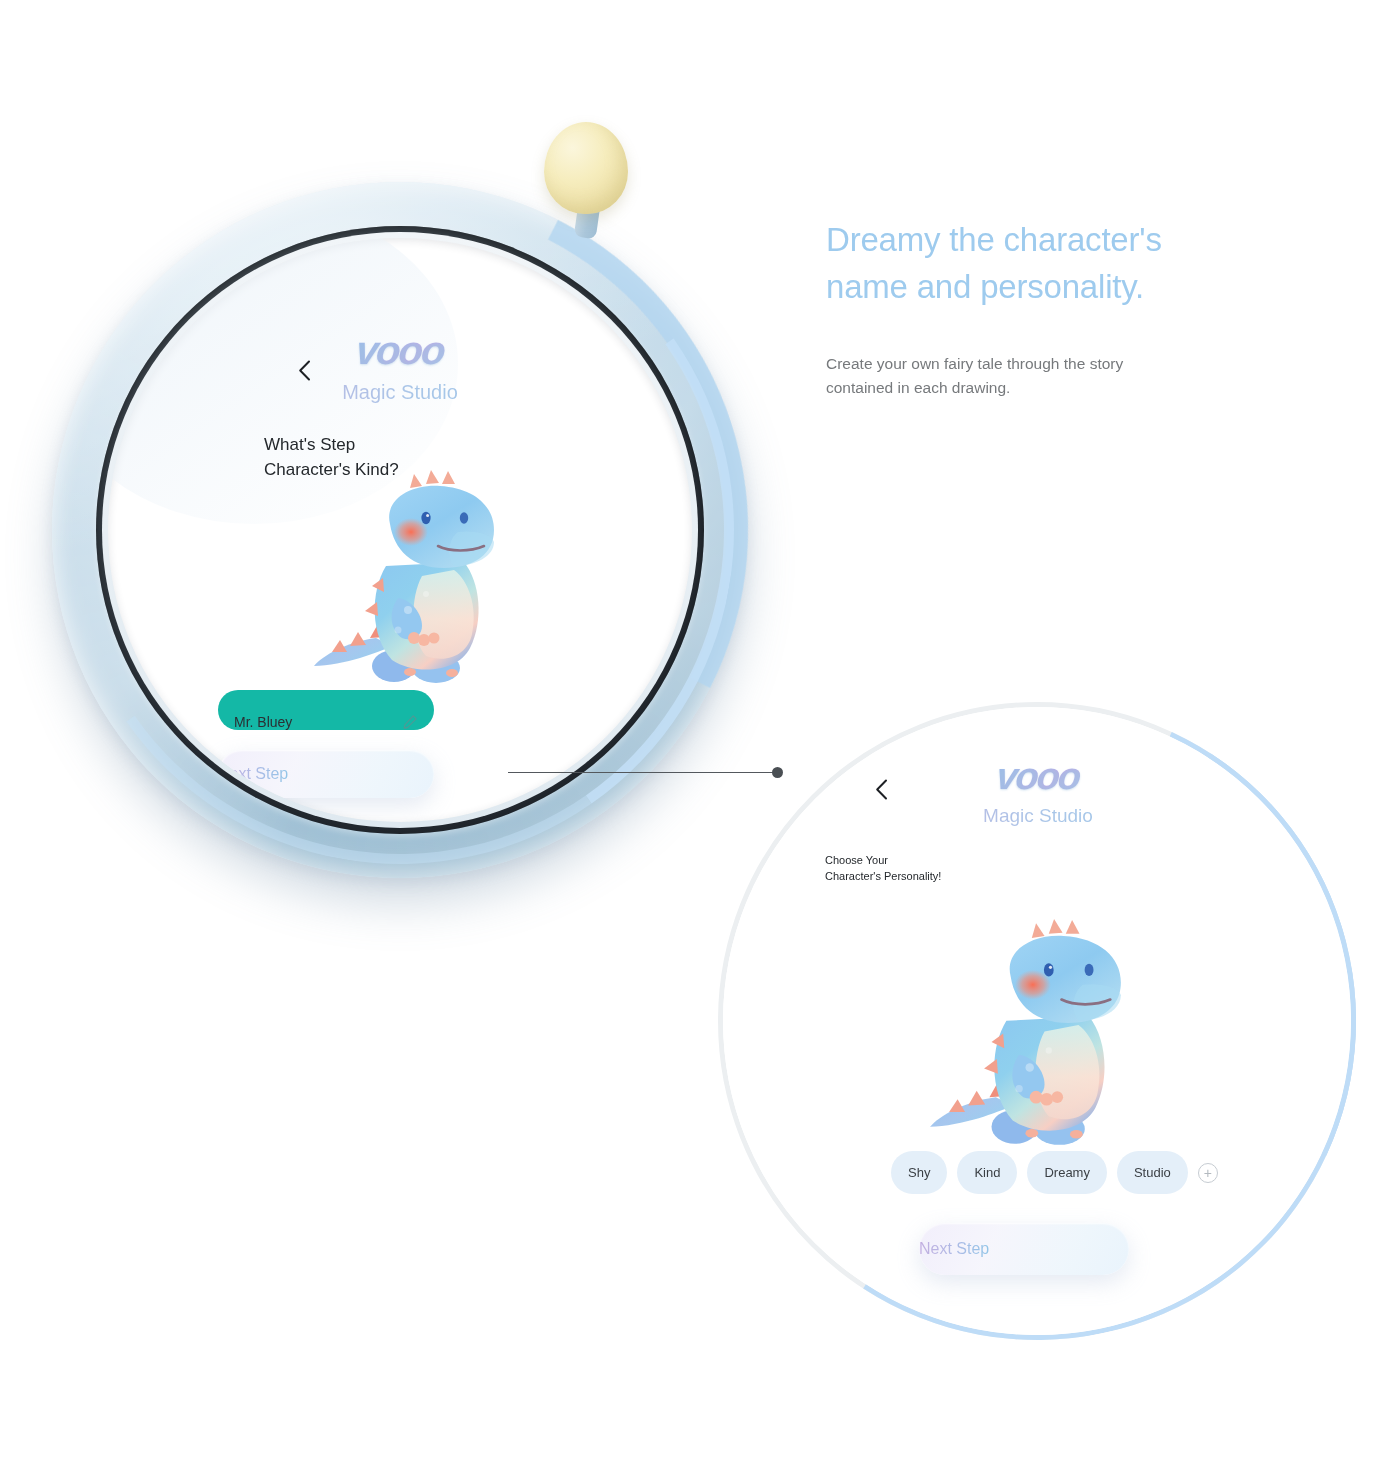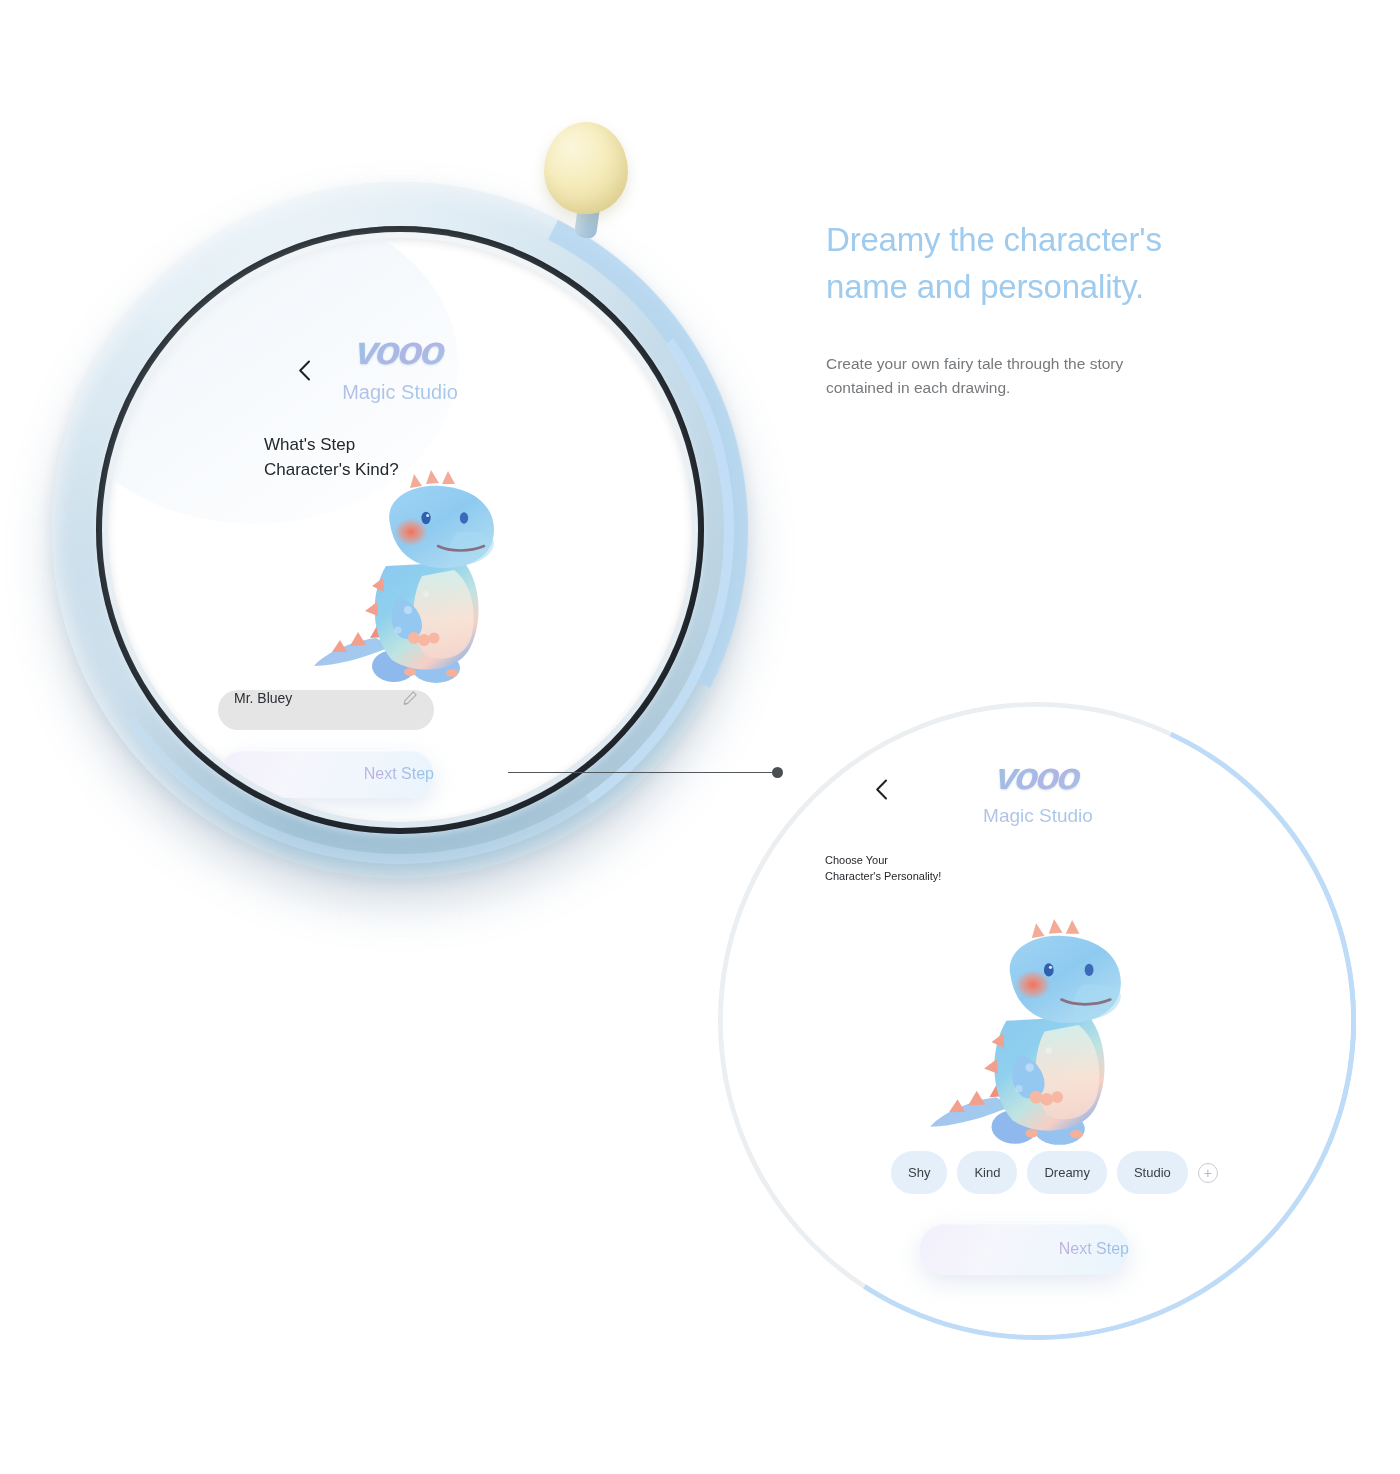--- a/index.html
+++ b/index.html
@@ -144,31 +144,31 @@
   }
   .prompt span { display: block; }
 
   
   .dino { position: absolute; }
   .dino-svg { display: block; width: 100%; height: 100%; }
 
   
   .name-input {
     position: absolute;
-    display: flex; align-items: flex-start; justify-content: space-between;
-    background: #e5e5e5;
+    display: flex; align-items: flex-end; justify-content: space-between;
+    background: #14b8a6;
     border-radius: 30px;
   }
   .name-value { color: #2b2f33; }
   .edit-icon { opacity: .55; display: flex; }
 
   
   .next-btn {
     position: absolute;
-    display: flex; align-items: center; justify-content: flex-end;
+    display: flex; align-items: center; justify-content: flex-start;
     border-radius: 999px;
     background: linear-gradient(115deg, rgba(241,238,251,0.95) 0%, rgba(245,245,252,0.92) 35%, rgba(238,246,252,0.95) 70%, rgba(232,243,252,0.95) 100%);
     box-shadow: 0 8px 22px rgba(170,185,215,0.30), inset 0 1px 2px rgba(255,255,255,0.9);
   }
   .next-label {
     background: linear-gradient(90deg, #c3aee0 0%, #b3b7e4 40%, #92c5e8 100%);
     -webkit-background-clip: text; background-clip: text;
     color: transparent;
   }
 

